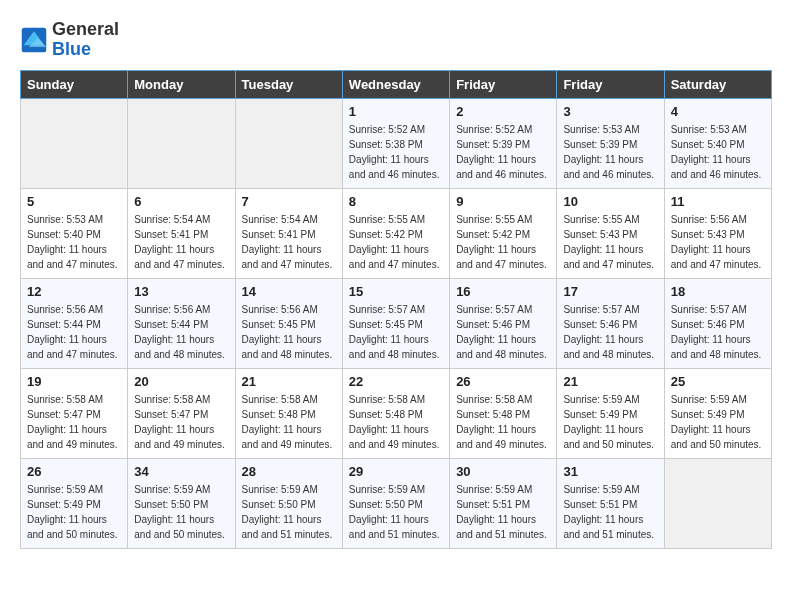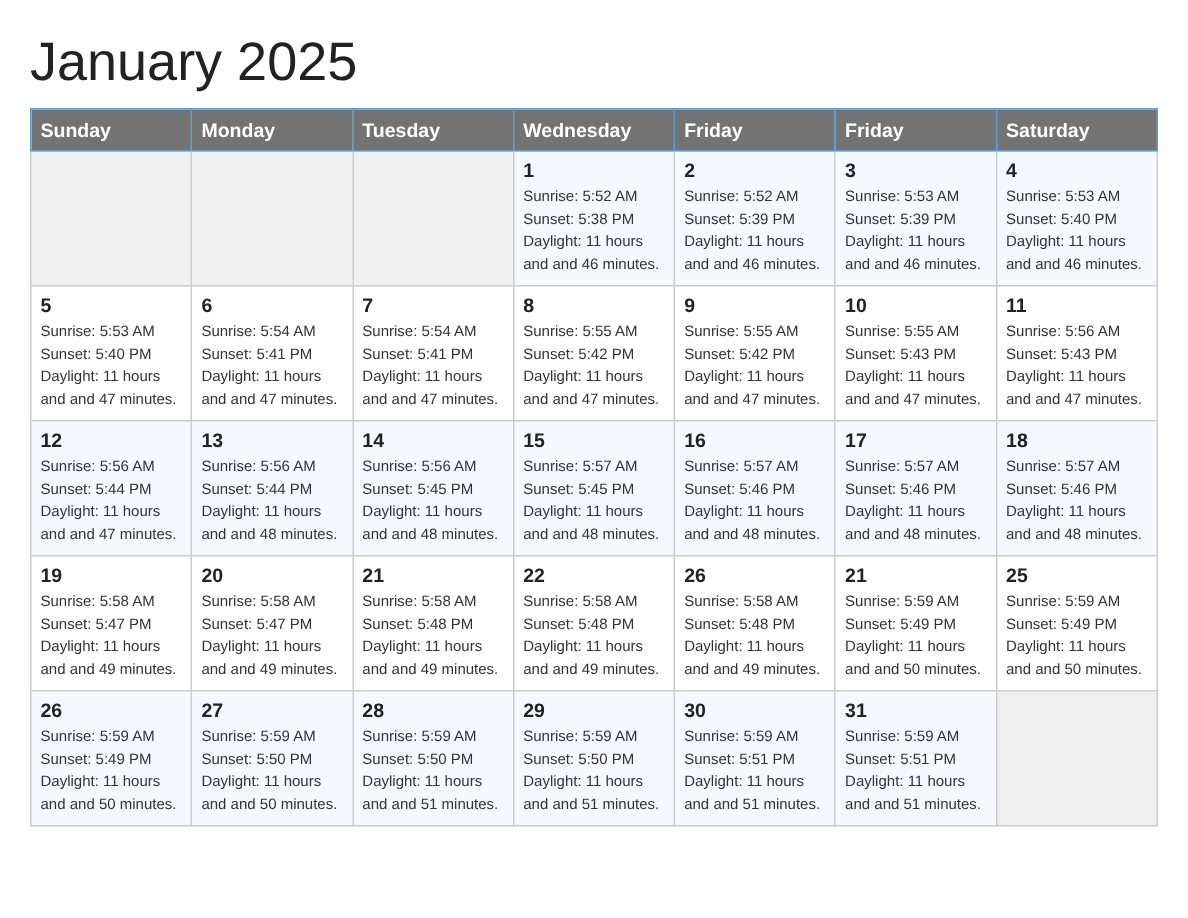--- a/index.html
+++ b/index.html
@@ -43,21 +43,21 @@
     .subtitle {
       font-size: 15px;
       color: #444;
     }
     table {
       width: 100%;
       border-collapse: collapse;
       table-layout: fixed;
     }
     thead tr {
-      background-color: #737373;
+      background-color: #404040;
     }
     thead th {
       color: #fff;
       font-size: 13px;
       font-weight: bold;
       padding: 6px 6px;
       border: 1px solid #5a9fd4;
       text-align: left;
     }
     tbody td {
@@ -85,22 +85,32 @@
       line-height: 1.5;
     }
     td.empty {
       background: #f0f0f0 !important;
     }
   </style>
 </head>
 <body>
 
 <div class="header">
+  <div class="logo">
+    <svg class="logo-icon" viewBox="0 0 32 32">
+      <rect x="2" y="2" width="28" height="28" rx="3" fill="#1a6bbf"></rect>
+      <polygon points="16,6 28,22 4,22" fill="#4fc3f7" opacity="0.9"></polygon>
+      <polygon points="20,14 30,24 10,24" fill="#81d4fa" opacity="0.7"></polygon>
+    </svg>
+    <div class="logo-text">
+      <span class="logo-general">General</span><br>
+      <span class="logo-blue">Blue</span>
+    </div>
+  </div>
   <div class="title-block">
-    <div class="month-title">January 2025</div>
   </div>
 </div>
 
 <table>
   <thead>
     <tr>
     <th>Sunday</th>
         <th>Monday</th>
         <th>Tuesday</th>
         <th>Wednesday</th>
@@ -220,21 +230,21 @@
         <span class="day-num">25</span>
         <span class="day-info">Sunrise: 5:59 AM<br>Sunset: 5:49 PM<br>Daylight: 11 hours<br>and and 50 minutes.</span>
       </td>
       </tr>
       <tr>
         <td>
         <span class="day-num">26</span>
         <span class="day-info">Sunrise: 5:59 AM<br>Sunset: 5:49 PM<br>Daylight: 11 hours<br>and and 50 minutes.</span>
       </td>
         <td>
-        <span class="day-num">27</span>
+        <span class="day-num">34</span>
         <span class="day-info">Sunrise: 5:59 AM<br>Sunset: 5:50 PM<br>Daylight: 11 hours<br>and and 50 minutes.</span>
       </td>
         <td>
         <span class="day-num">28</span>
         <span class="day-info">Sunrise: 5:59 AM<br>Sunset: 5:50 PM<br>Daylight: 11 hours<br>and and 51 minutes.</span>
       </td>
         <td>
         <span class="day-num">29</span>
         <span class="day-info">Sunrise: 5:59 AM<br>Sunset: 5:50 PM<br>Daylight: 11 hours<br>and and 51 minutes.</span>
       </td>

